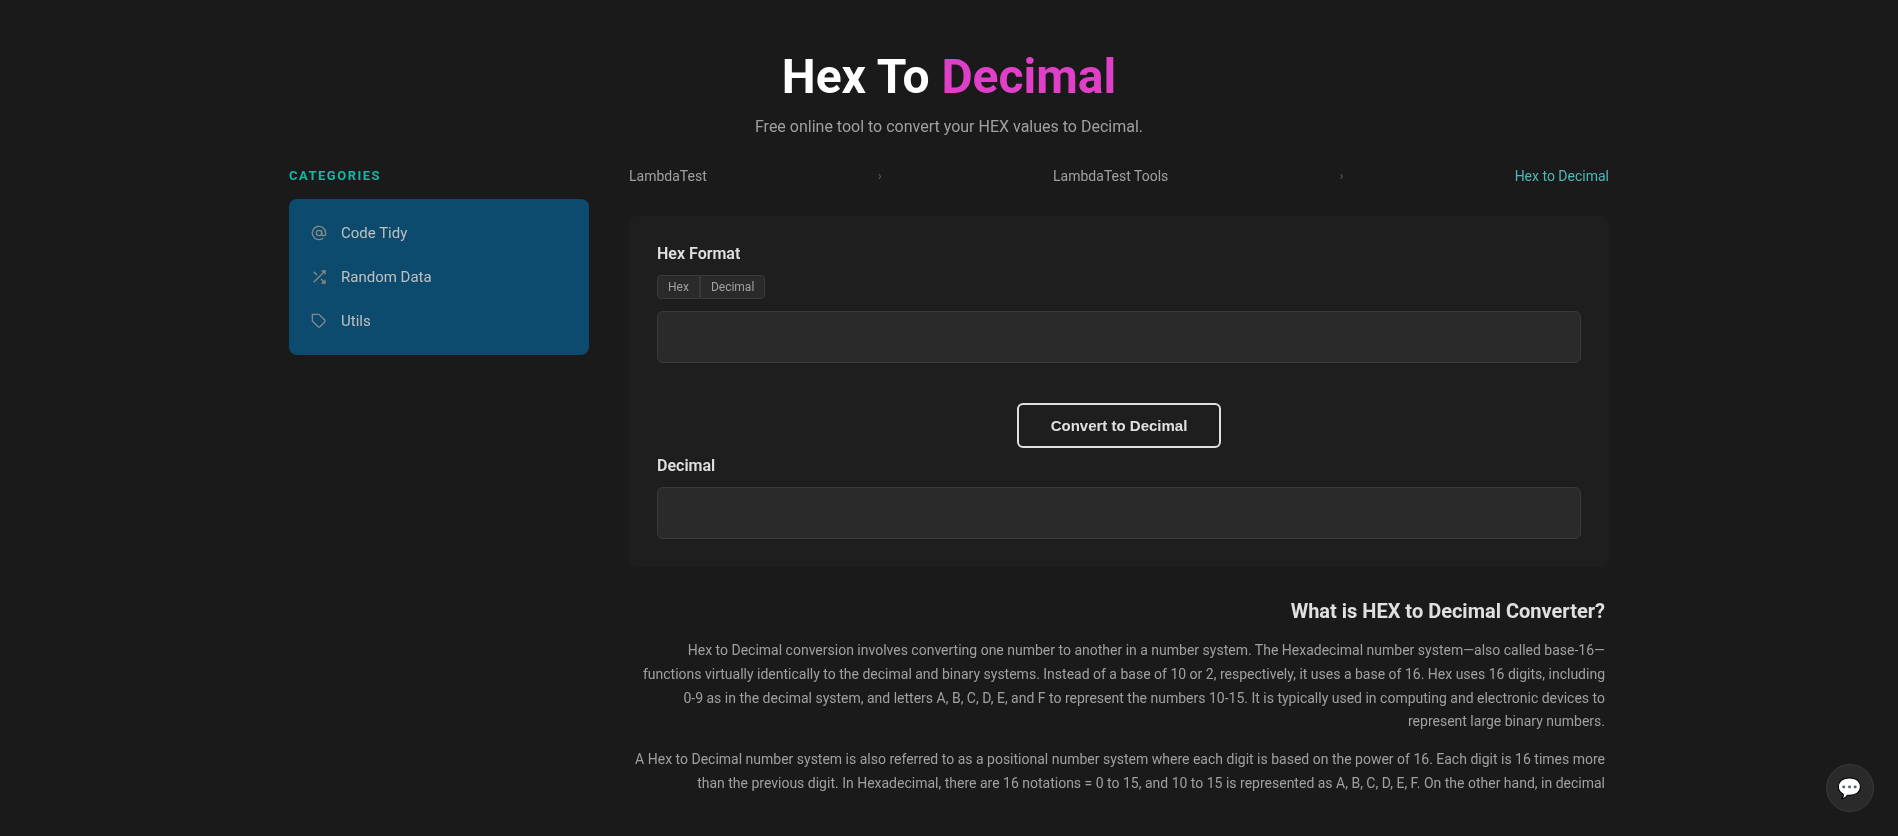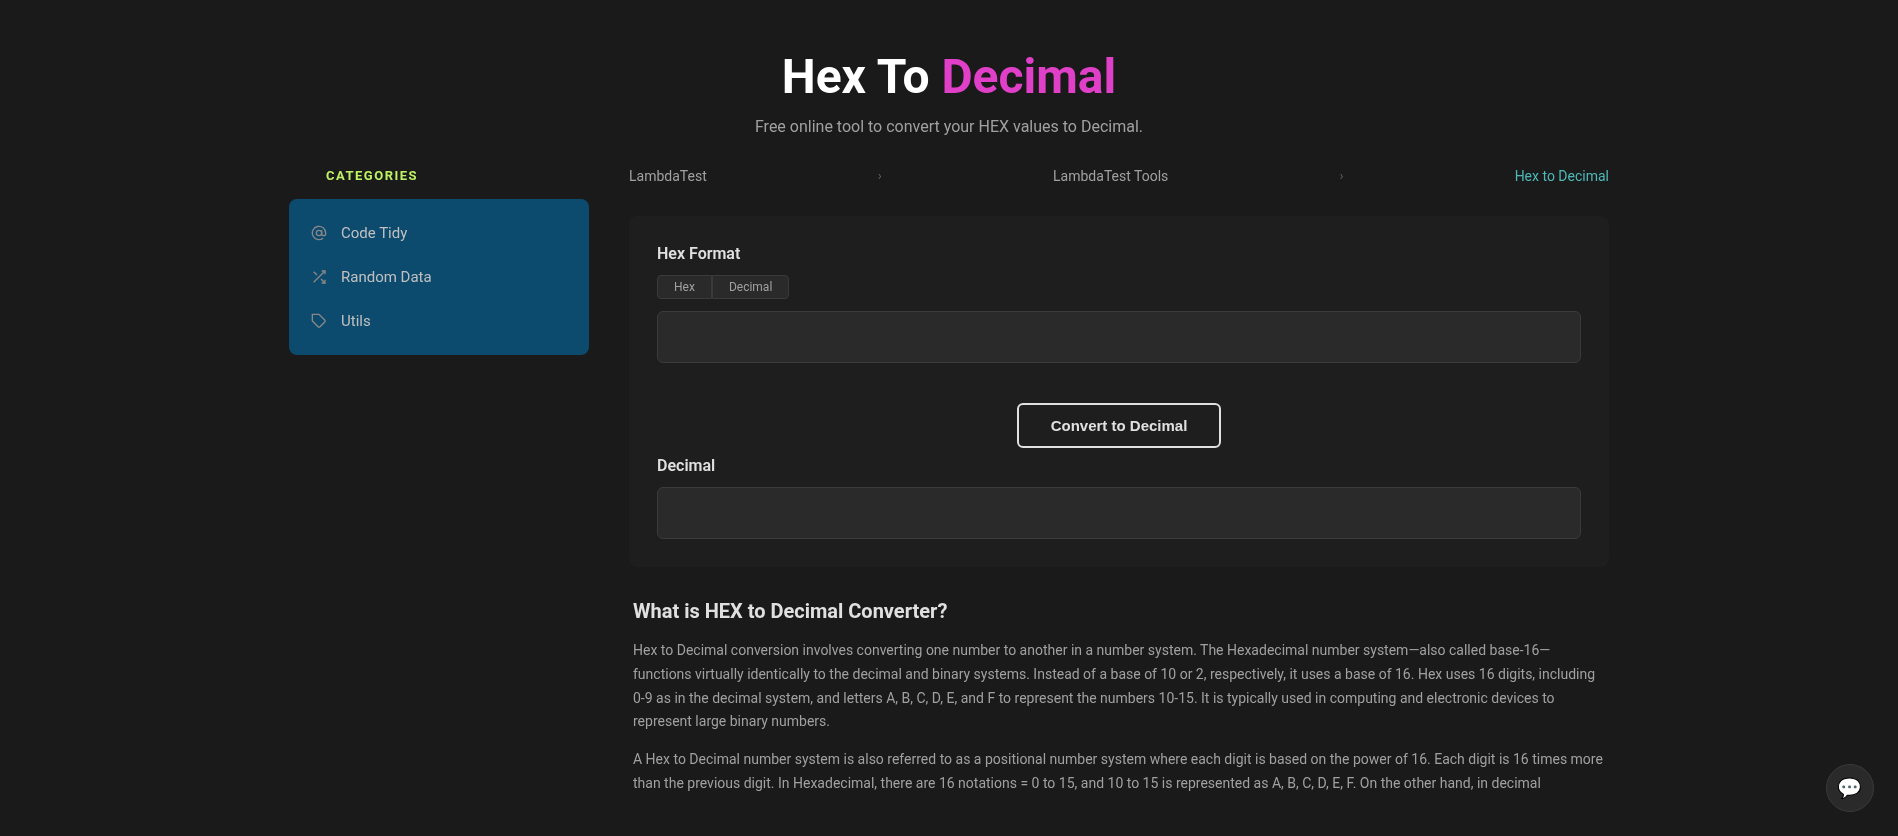--- a/index.html
+++ b/index.html
@@ -47,24 +47,23 @@
 
     .sidebar {
       width: 300px;
       flex-shrink: 0;
     }
 
     .sidebar-title {
       font-size: 13px;
       font-weight: 700;
       letter-spacing: 1.5px;
-      color: #bef264;
+      color: #14b8a6;
       margin-bottom: 16px;
       text-transform: uppercase;
-      margin-left: 37px;
     }
 
     .sidebar-menu {
       background-color: #0c4a6e;
       border-radius: 8px;
       padding: 12px 0;
     }
 
     .sidebar-item {
       display: flex;
@@ -166,20 +165,21 @@
       border: 1px solid #3a3a3a;
       border-radius: 6px;
       padding: 12px 16px;
       color: #e0e0e0;
       font-size: 15px;
       min-height: 52px;
     }
 
     .info-section {
       padding: 0 4px;
+      text-align: right;
     }
 
     .info-title {
       font-size: 20px;
       font-weight: 700;
       color: #e0e0e0;
       margin-bottom: 16px;
     }
 
     .info-text {
@@ -208,21 +208,21 @@
 
     .hex-decimal-badge {
       display: inline-flex;
       gap: 0;
       margin-bottom: 12px;
     }
 
     .badge-item {
       background-color: #2a2a2a;
       color: #a0a0a0;
-      padding: 4px 16px;
+      padding: 4px 10px;
       font-size: 12px;
       border: 1px solid #3a3a3a;
     }
 
     .badge-item:first-child {
       border-radius: 4px 0 0 4px;
     }
 
     .badge-item:last-child {
       border-radius: 0 4px 4px 0;

